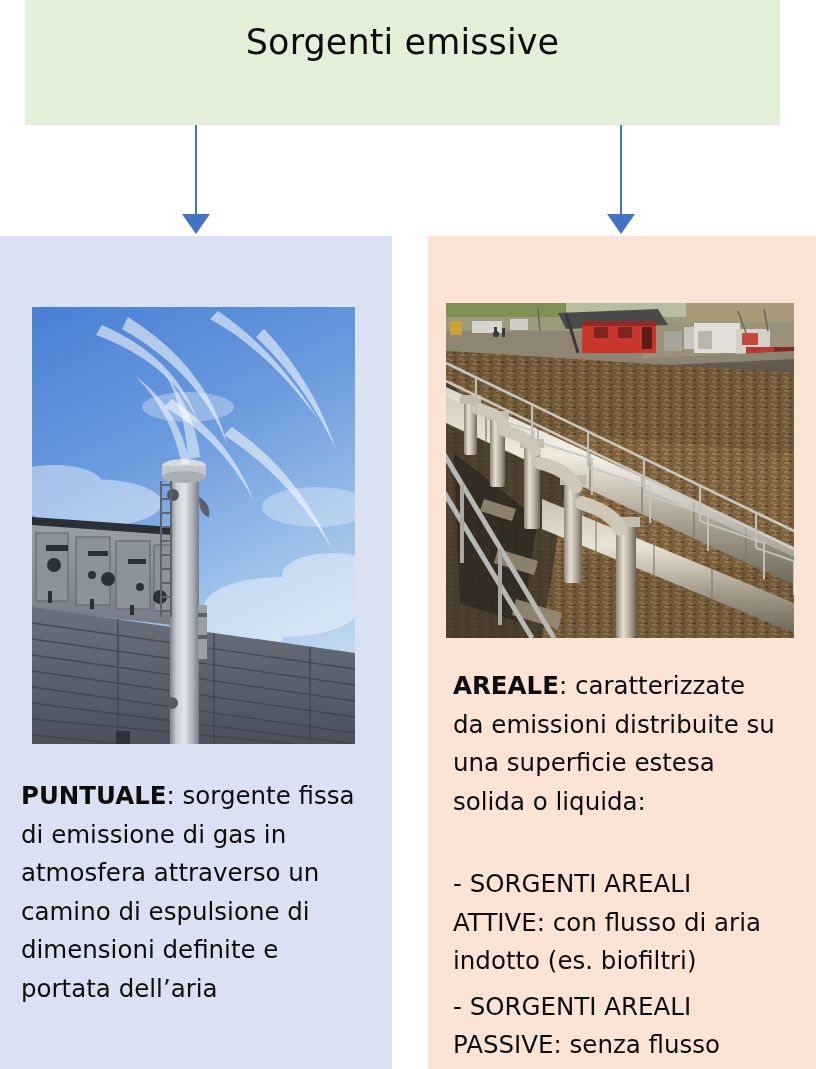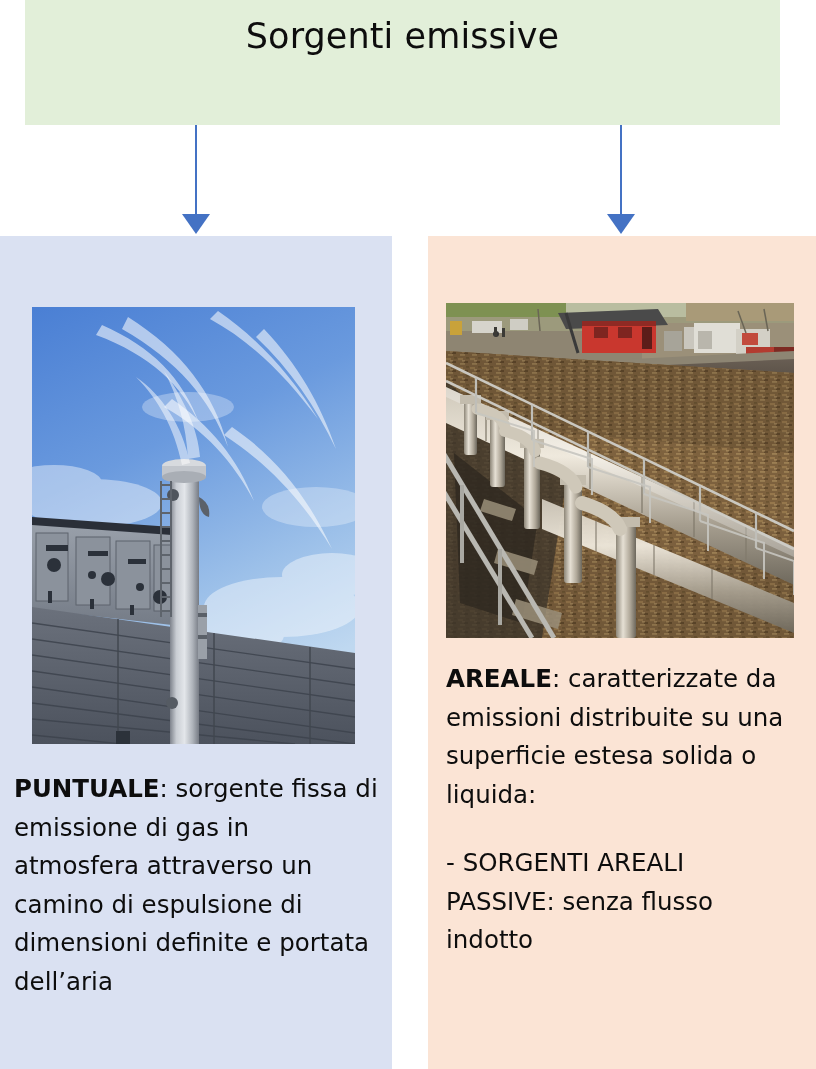--- a/index.html
+++ b/index.html
@@ -22,21 +22,21 @@
     left: 25px;
     top: 0px;
     width: 755px;
     height: 125px;
     background: #e2efd9;
     box-sizing: border-box;
   }
   #header-title {
     position: absolute;
     left: 0;
-    top: 14px;
+    top: 20px;
     width: 100%;
     text-align: center;
     font-size: 35px;
     line-height: 44px;
     color: #0d0d0d;
     font-weight: 400;
     letter-spacing: 0.1px;
   }
 
   
@@ -99,21 +99,21 @@
     top: 770px;
     width: 365px;
   }
   #caption-areale {
     left: 446px;
     top: 660px;
     width: 340px;
     text-align: left;
   }
   .caption b { font-weight: 700; }
-  .caption .para { margin: 0; }
+  .caption .para { margin: 7px; }
   .caption .gap { height: 30px; }
 </style>
 </head>
 <body>
 
 <div id="header-box">
   <div id="header-title">Sorgenti emissive</div>
 </div>
 
 <svg id="arrow-left" class="arrow-svg" width="52" height="112" viewBox="0 0 52 112">
@@ -413,14 +413,15 @@
     <g stroke="#a9a8a2" stroke-width="4">
       <line x1="16" y1="182" x2="16" y2="260"></line>
       <line x1="54" y1="246" x2="54" y2="322"></line>
     </g>
   </svg>
 </div>
 
 <div id="caption-areale" class="caption">
   <p class="para"><b>AREALE</b><span>: caratterizzate da emissioni distribuite su una superficie estesa solida o liquida:</span></p>
   <div class="gap"></div>
+  <p class="para">- SORGENTI AREALI ATTIVE: con flusso di aria indotto (es. biofiltri)</p>
   <p class="para">- SORGENTI AREALI PASSIVE: senza flusso indotto</p>
 </div>
 
 </body></html>

